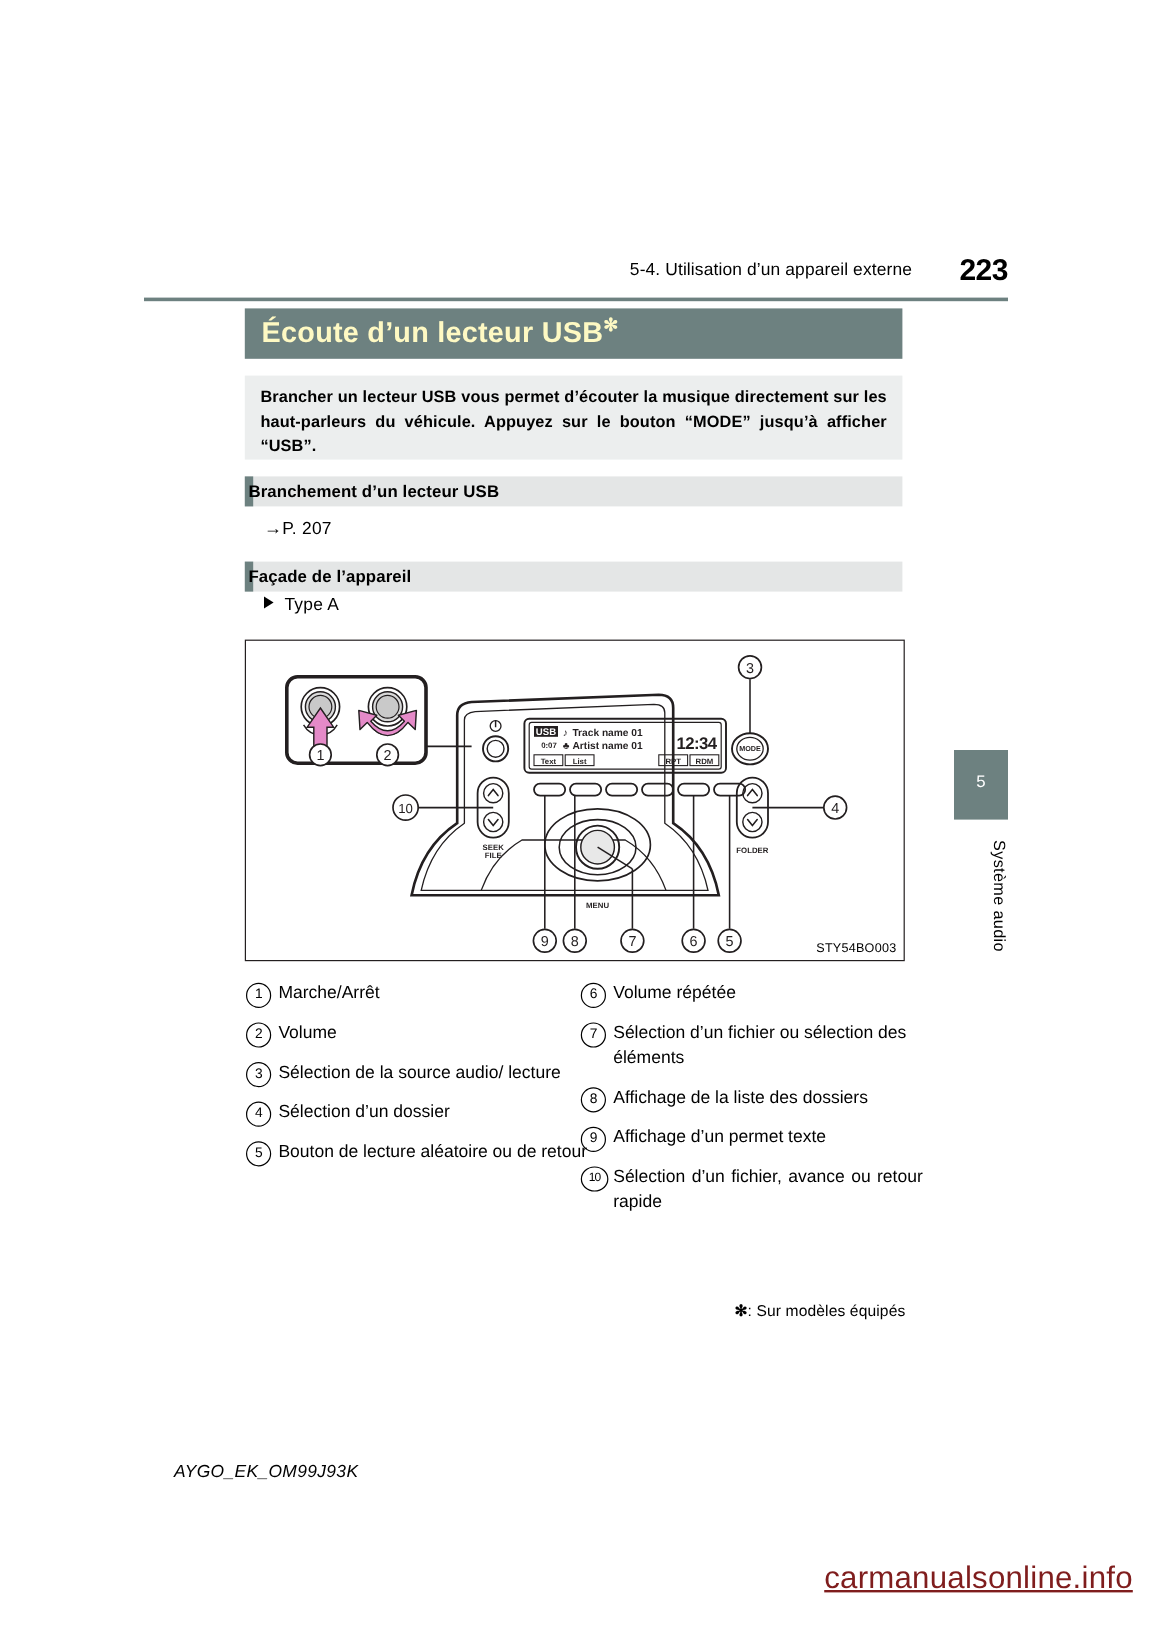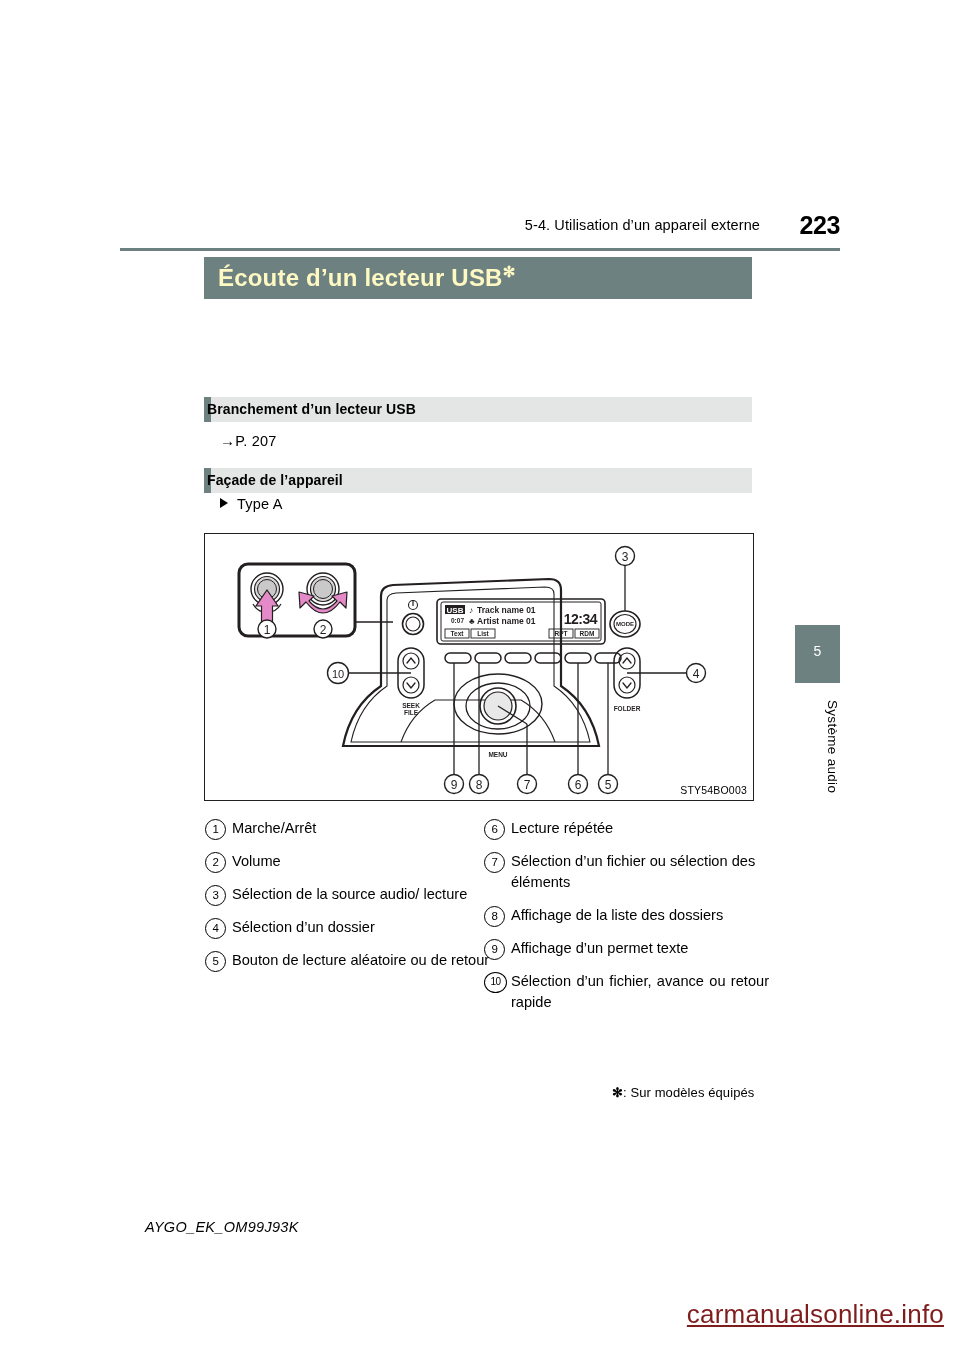--- a/index.html
+++ b/index.html
@@ -112,20 +112,23 @@
   <div class="hdr">
     <div class="hdr-sec">5-4. Utilisation d’un appareil externe</div>
     <div class="hdr-pg">223</div>
     <div class="hdr-line"></div>
   </div>
 
   <div class="titlebar">
     <div class="t"><span>Écoute d’un lecteur USB</span><sup>✻</sup></div>
   </div>
 
+  <div class="introbox">
+    <p>Brancher un lecteur USB vous permet d’écouter la musique directement sur les haut-parleurs du véhicule. Appuyez sur le bouton “MODE” jusqu’à afficher “USB”.</p>
+  </div>
 
   <div class="secbar" id="secbar1">
     <div class="tab"></div>
     <div class="lbl">Branchement d’un lecteur USB</div>
   </div>
   <div class="ref">
     <span class="arrow">→</span><span>P. 207</span>
   </div>
 
   <div class="secbar" id="secbar2">
@@ -311,21 +314,21 @@
     </div>
     <div class="item">
       <span class="num">5</span>
       <span class="txt just">Bouton de lecture aléatoire ou de retour</span>
     </div>
   </div>
 
   <div class="legend right">
     <div class="item">
       <span class="num">6</span>
-      <span class="txt">Lecture répétée</span>
+      <span class="txt">Volume répétée</span>
     </div>
     <div class="item">
       <span class="num">7</span>
       <span class="txt">Sélection d’un fichier ou sélection des éléments</span>
     </div>
     <div class="item">
       <span class="num">8</span>
       <span class="txt">Affichage de la liste des dossiers</span>
     </div>
     <div class="item">

